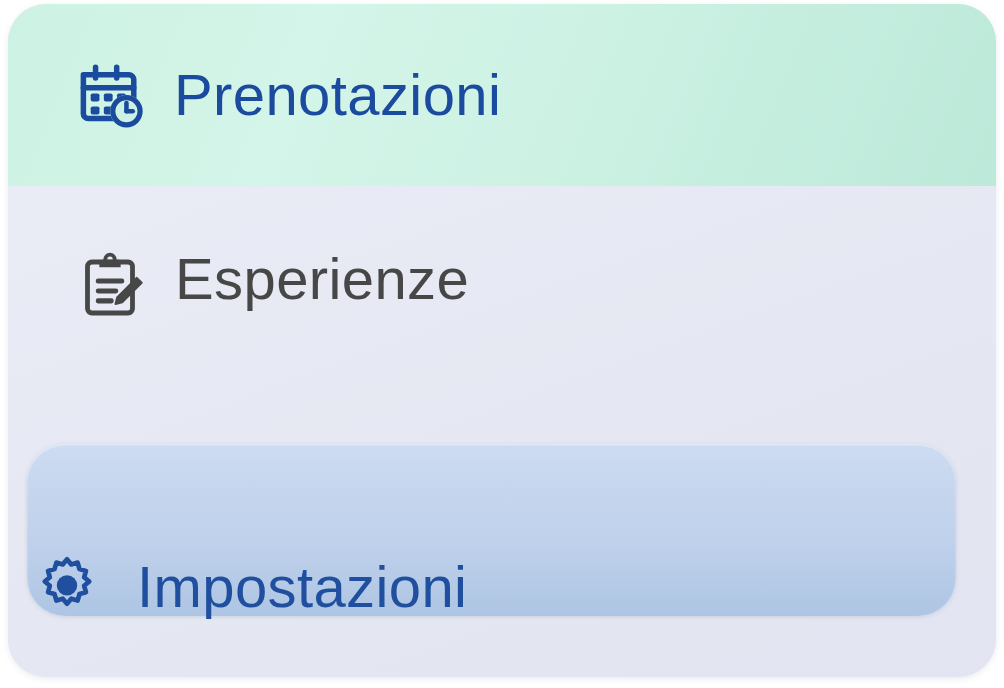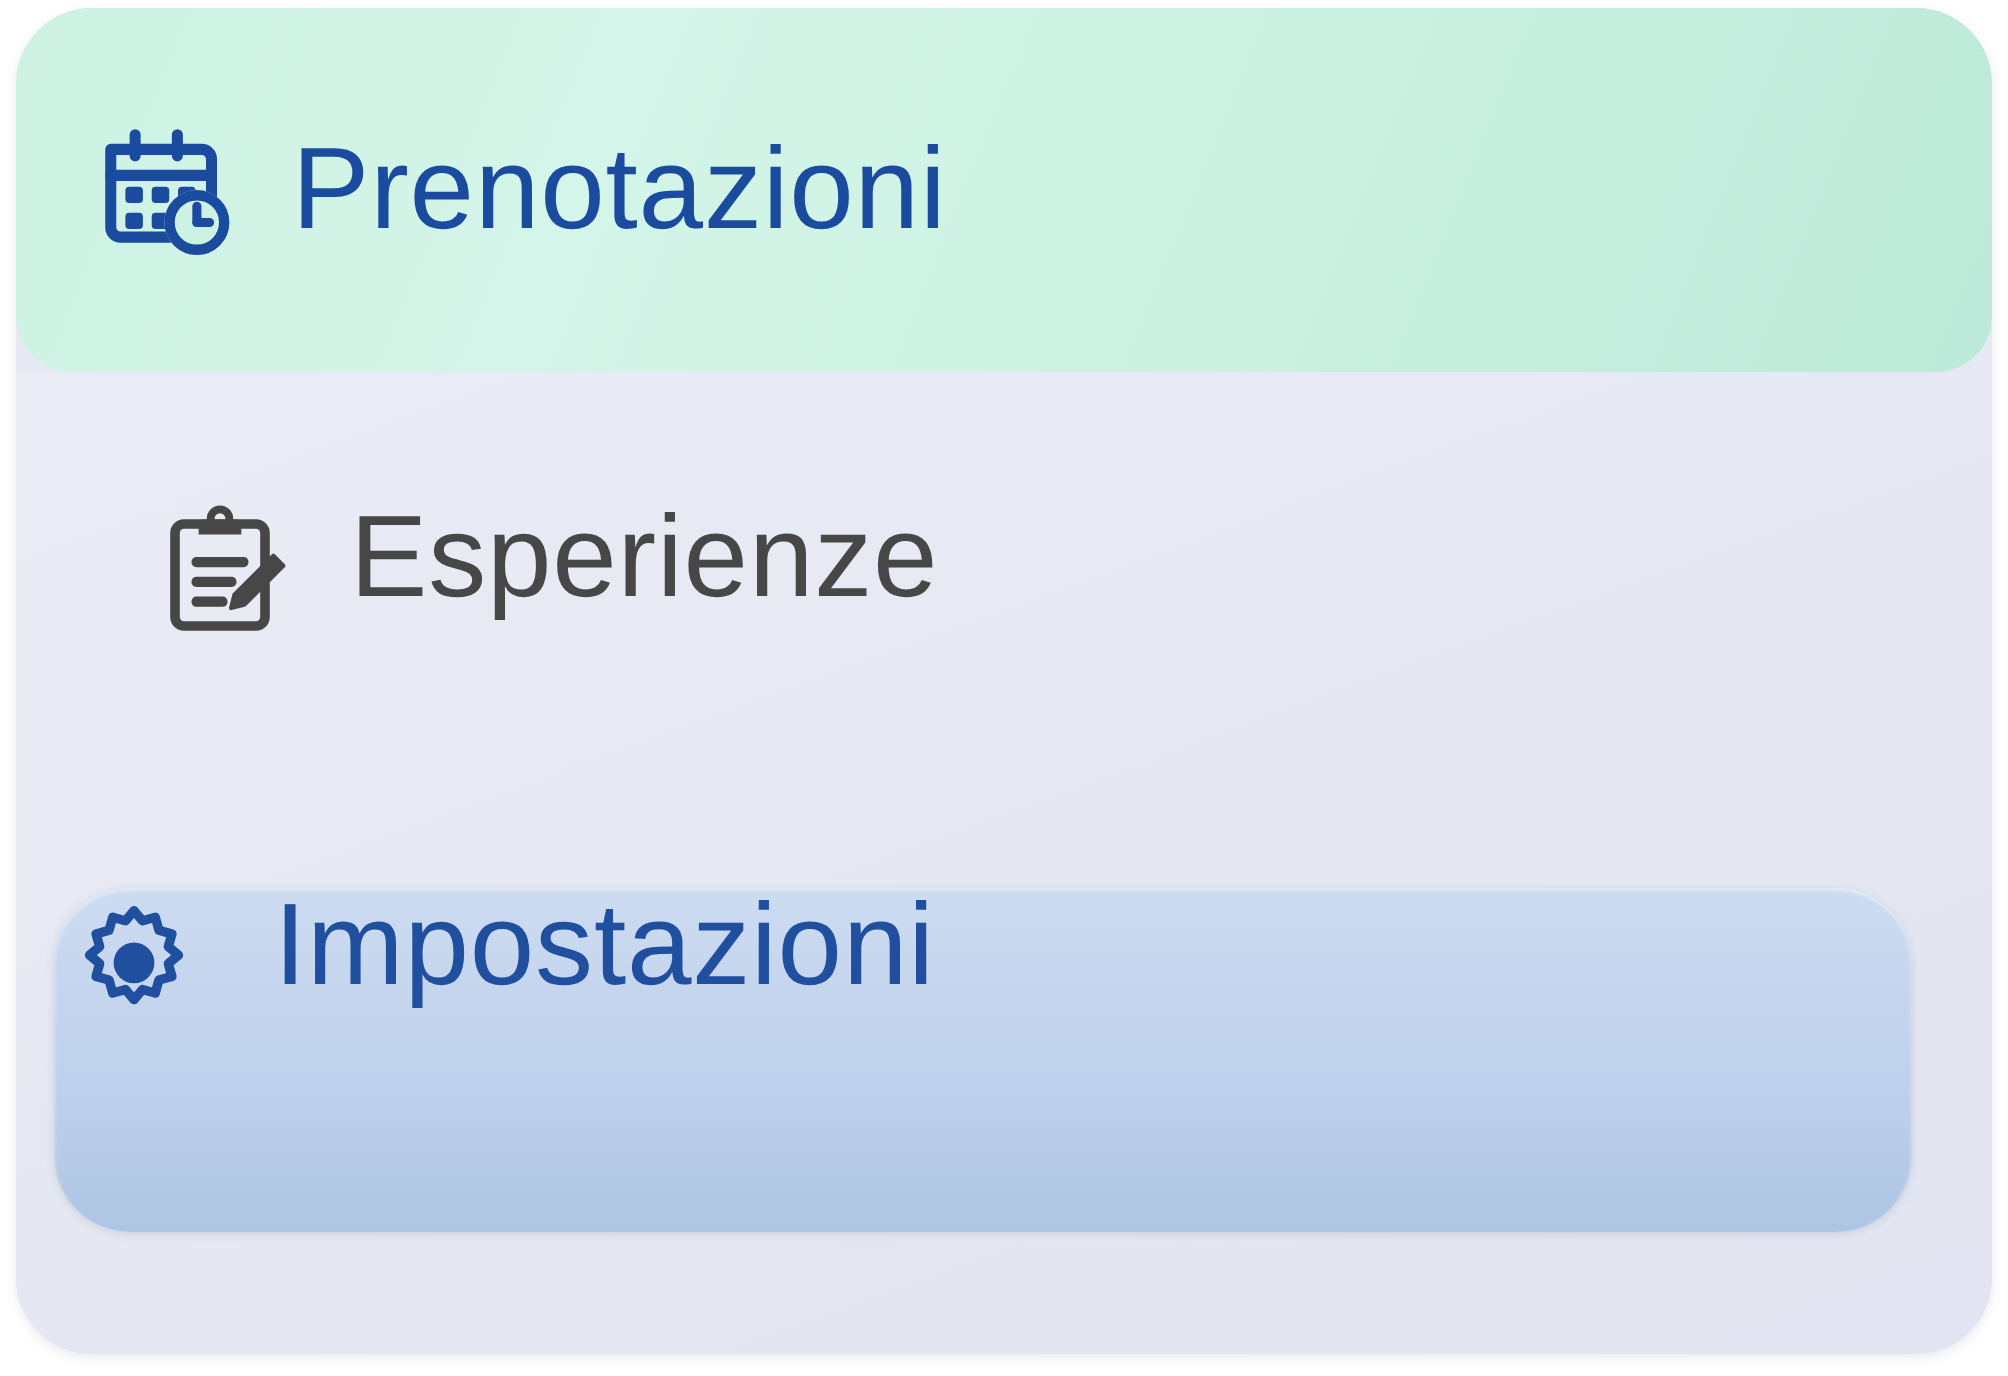--- a/index.html
+++ b/index.html
@@ -37,22 +37,21 @@
     width: 100%;
     height: 182px;
     display: flex;
     align-items: center;
     background: linear-gradient(112deg,
                 #cdf2e3 0%,
                 #d4f5e9 30%,
                 #cdf2e4 55%,
                 #bce9d9 100%);
     box-sizing: border-box;
-    padding-left: 32px;
-    border-radius: 28px;
+    padding-left: 60px;
   }
 
   #header-item .icon-slot {
     width: 86px;
     min-width: 86px;
     display: flex;
     align-items: center;
     justify-content: center;
   }
 
@@ -106,21 +105,21 @@
   }
 
   
   #item-impostazioni {
     position: absolute;
     left: 19px;
     top: 258px;
     width: 929px;
     height: 172px;
     display: flex;
-    align-items: flex-start;
+    align-items: flex-end;
     box-sizing: border-box;
     border-radius: 38px;
     background: linear-gradient(180deg,
                 #cddcf1 0%,
                 #c6d6ee 25%,
                 #bed0eb 60%,
                 #adc5e3 100%);
     box-shadow: inset 0 1px 2px rgba(255,255,255,0.55),
                 0 1px 4px rgba(90,110,150,0.18);
   }

